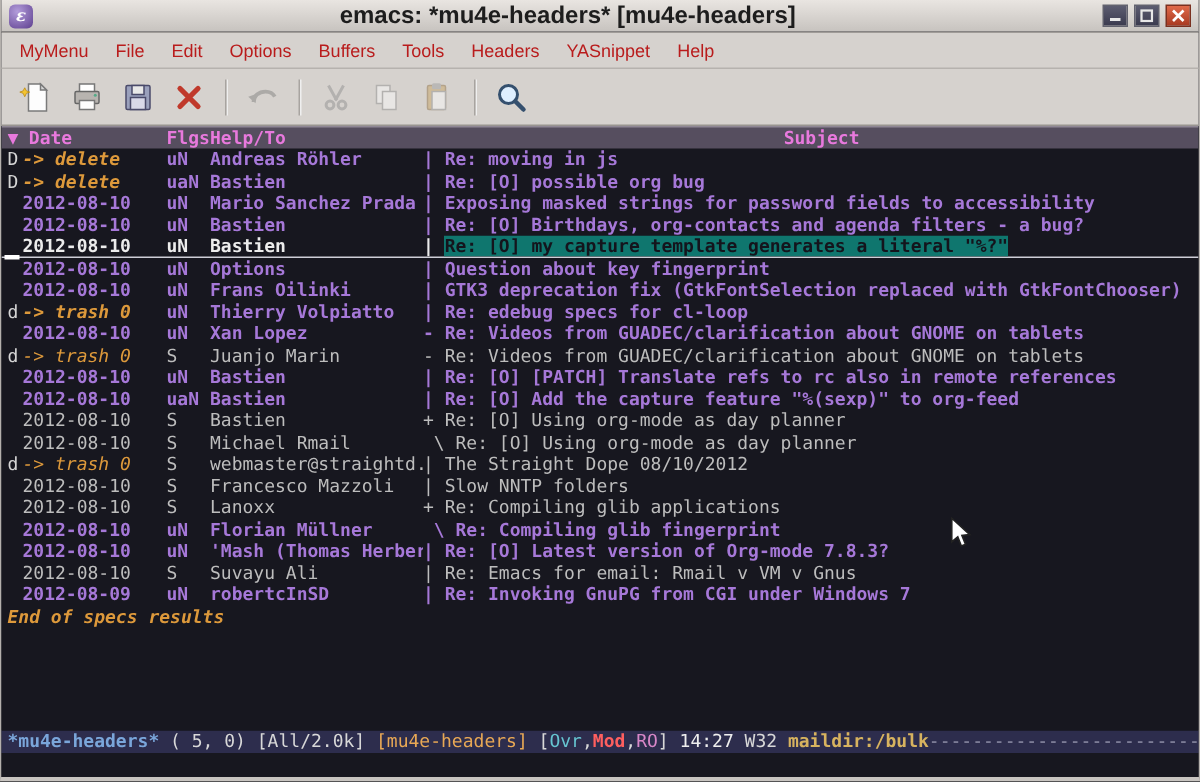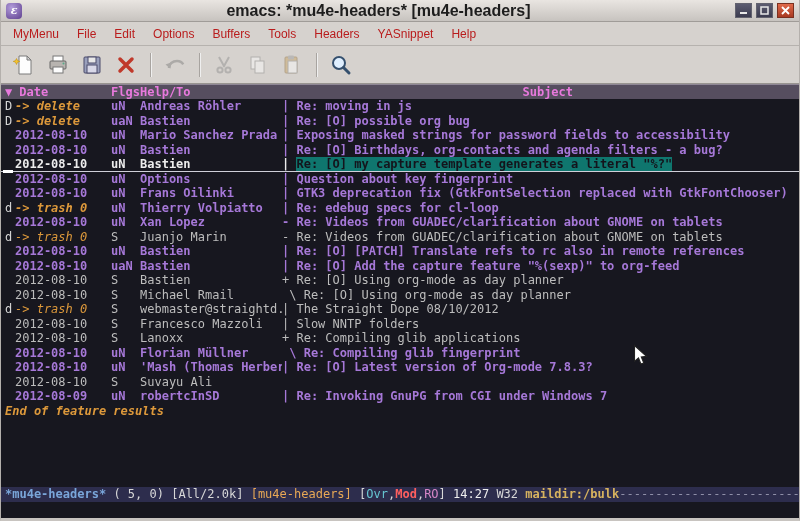--- a/index.html
+++ b/index.html
@@ -186,25 +186,25 @@
         <div class="msg-row read"><span class="cell c-prefix">d</span><span class="cell c-date mark">-&gt; trash 0</span><span class="cell c-flags">S</span><span class="cell c-from">Juanjo Marin</span><span class="cell c-subj">- Re: Videos from GUADEC/clarification about GNOME on tablets</span></div>
         <div class="msg-row unread"><span class="cell c-prefix"></span><span class="cell c-date">2012-08-10</span><span class="cell c-flags">uN</span><span class="cell c-from">Bastien</span><span class="cell c-subj">| Re: [O] [PATCH] Translate refs to rc also in remote references</span></div>
         <div class="msg-row unread"><span class="cell c-prefix"></span><span class="cell c-date">2012-08-10</span><span class="cell c-flags">uaN</span><span class="cell c-from">Bastien</span><span class="cell c-subj">| Re: [O] Add the capture feature "%(sexp)" to org-feed</span></div>
         <div class="msg-row read"><span class="cell c-prefix"></span><span class="cell c-date">2012-08-10</span><span class="cell c-flags">S</span><span class="cell c-from">Bastien</span><span class="cell c-subj">+ Re: [O] Using org-mode as day planner</span></div>
         <div class="msg-row read"><span class="cell c-prefix"></span><span class="cell c-date">2012-08-10</span><span class="cell c-flags">S</span><span class="cell c-from">Michael Rmail</span><span class="cell c-subj"> \ Re: [O] Using org-mode as day planner</span></div>
         <div class="msg-row read"><span class="cell c-prefix">d</span><span class="cell c-date mark">-&gt; trash 0</span><span class="cell c-flags">S</span><span class="cell c-from">webmaster@straightd...</span><span class="cell c-subj">| The Straight Dope 08/10/2012</span></div>
         <div class="msg-row read"><span class="cell c-prefix"></span><span class="cell c-date">2012-08-10</span><span class="cell c-flags">S</span><span class="cell c-from">Francesco Mazzoli</span><span class="cell c-subj">| Slow NNTP folders</span></div>
         <div class="msg-row read"><span class="cell c-prefix"></span><span class="cell c-date">2012-08-10</span><span class="cell c-flags">S</span><span class="cell c-from">Lanoxx</span><span class="cell c-subj">+ Re: Compiling glib applications</span></div>
         <div class="msg-row unread"><span class="cell c-prefix"></span><span class="cell c-date">2012-08-10</span><span class="cell c-flags">uN</span><span class="cell c-from">Florian Müllner</span><span class="cell c-subj"> \ Re: Compiling glib fingerprint</span></div>
         <div class="msg-row unread"><span class="cell c-prefix"></span><span class="cell c-date">2012-08-10</span><span class="cell c-flags">uN</span><span class="cell c-from">'Mash (Thomas Herbert)</span><span class="cell c-subj">| Re: [O] Latest version of Org-mode 7.8.3?</span></div>
-        <div class="msg-row read"><span class="cell c-prefix"></span><span class="cell c-date">2012-08-10</span><span class="cell c-flags">S</span><span class="cell c-from">Suvayu Ali</span></div>
+        <div class="msg-row read"><span class="cell c-prefix"></span><span class="cell c-date">2012-08-10</span><span class="cell c-flags">S</span><span class="cell c-from">Suvayu Ali</span><span class="cell c-subj">| Re: Emacs for email: Rmail v VM v Gnus</span></div>
         <div class="msg-row unread"><span class="cell c-prefix"></span><span class="cell c-date">2012-08-09</span><span class="cell c-flags">uN</span><span class="cell c-from">robertcInSD</span><span class="cell c-subj">| Re: Invoking GnuPG from CGI under Windows 7</span></div>
       </div>
 
-    <div class="eos">End of feature results</div>
+    <div class="eos">End of specs results</div>
   </div>
 
   <div class="modeline"><span style="color: rgb(122, 166, 218); font-weight: bold;">*mu4e-headers*</span><span style="color: rgb(216, 216, 216);"> ( 5, 0) </span><span style="color: rgb(216, 216, 216);">[All/2.0k] </span><span style="color: rgb(232, 168, 85);">[mu4e-headers] </span><span style="color: rgb(216, 216, 216);">[</span><span style="color: rgb(102, 198, 210);">Ovr</span><span style="color: rgb(216, 216, 216);">,</span><span style="color: rgb(255, 95, 95); font-weight: bold;">Mod</span><span style="color: rgb(216, 216, 216);">,</span><span style="color: rgb(216, 135, 200);">RO</span><span style="color: rgb(216, 216, 216);">] </span><span style="color: rgb(238, 238, 238);">14:27 </span><span style="color: rgb(216, 216, 216);">W32 </span><span style="color: rgb(215, 179, 95); font-weight: bold;">maildir:/bulk</span><span style="color: rgb(143, 143, 168);">--------------------------</span></div>
 
   <div class="echo"></div>
 
   <svg class="mouse-cursor" width="15" height="22" viewBox="0 0 15 22">
     <path d="M1.5 1.5v15.8l4-3.4 2.4 6.1 2.8-1.1-2.4-6 5.2-.5z" fill="#ffffff" stroke="#222" stroke-width="1.1"></path>
   </svg>
 

